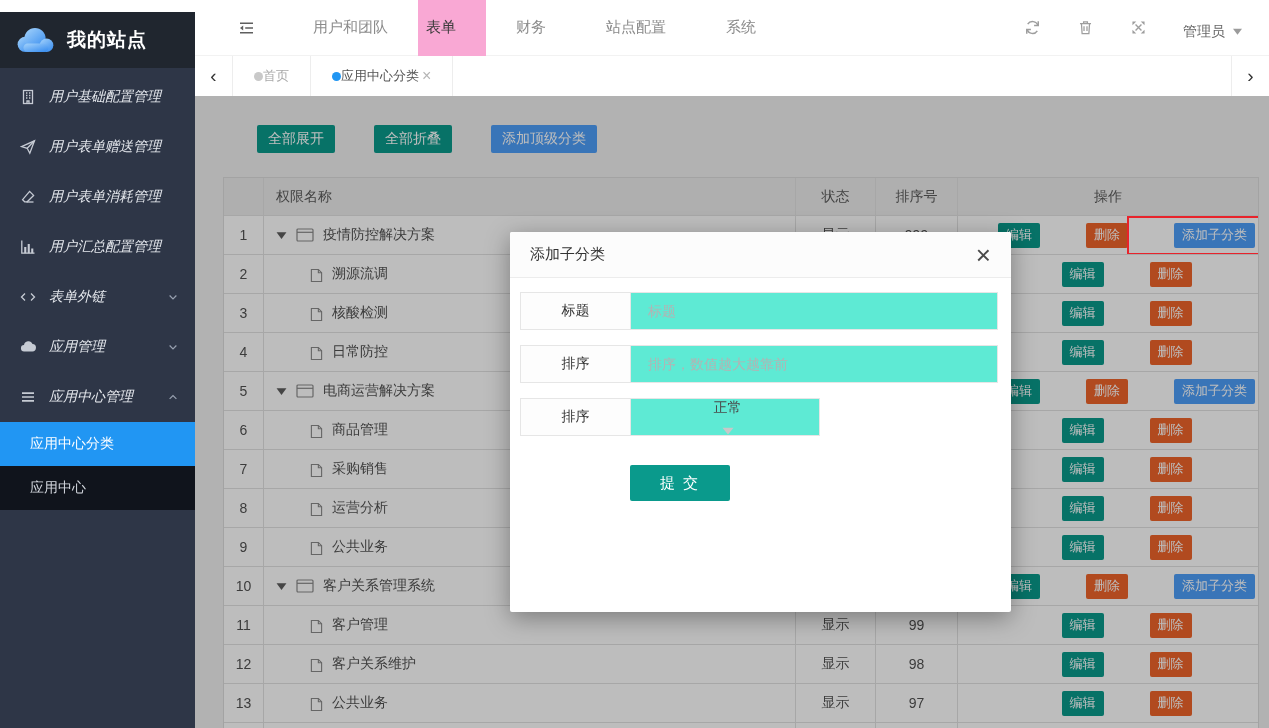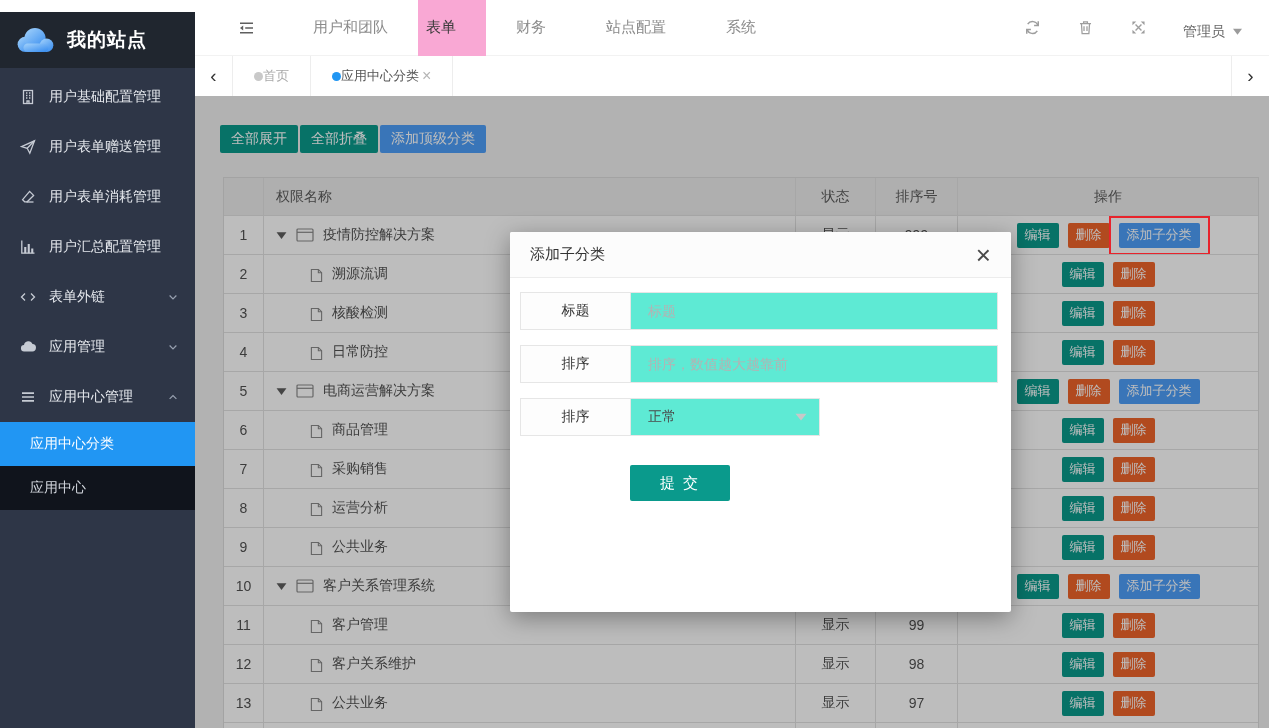--- a/index.html
+++ b/index.html
@@ -6,21 +6,21 @@
   html,body{width:1269px;height:728px;}
   body{position:relative;overflow:hidden;background:#fff;font-family:"Liberation Sans","DejaVu Sans",sans-serif;}
   .icon{display:inline-flex;align-items:center;justify-content:center;line-height:0;}
 
   
   .sidebar{position:absolute;left:0;top:12px;width:195px;height:728px;background:#2e3647;z-index:10;}
   .logo{height:56px;background:#20262f;display:flex;align-items:center;padding-left:13px;gap:10px;}
   .logo-text{color:#fff;font-size:19px;font-weight:bold;letter-spacing:1px;}
   .menu{padding-top:4px;}
   .menu-item{height:50px;display:flex;align-items:center;padding:0 16px 0 20px;color:#e6e9ee;font-size:14px;cursor:pointer;gap:13px;}
-  .menu-item .mi-label{flex:1;}
+  .menu-item .mi-label{flex:1;font-style:italic;}
   .submenu{background:#10141c;}
   .submenu-item{height:44px;display:flex;align-items:center;padding-left:30px;color:#d4d8df;font-size:14px;cursor:pointer;}
   .submenu-item.active{background:#2196f3;color:#fff;}
 
   
   .topbar{position:absolute;left:195px;top:0;width:1074px;height:56px;background:#fff;display:flex;align-items:center;border-bottom:1px solid #f2f2f2;}
   .collapse-btn{margin-left:42px;cursor:pointer;}
   .topnav{display:flex;height:56px;margin-left:28px;}
   .nav-item{padding:0 30px;display:flex;align-items:center;color:#8b8b8b;font-size:15px;cursor:pointer;}
   .nav-item.active{background:#f9a8d4;color:#3a3a3a;padding-left:8px;}
@@ -35,21 +35,21 @@
   .tab-arrow.right{position:absolute;right:0;top:0;border-left:1px solid #ededed;}
   .tab{display:flex;align-items:center;padding:0 21px;border-right:1px solid #ededed;font-size:13px;color:#a9a9a9;cursor:pointer;}
   .tab.active{color:#555;}
   .dot{width:9px;height:9px;border-radius:50%;background:#c9c9c9;}
   .tab.active .dot{background:#2196f3;}
   .tab-close{color:#b5b5b5;font-size:16px;margin-left:3px;}
 
   
   .content{position:absolute;left:195px;top:96px;width:1074px;height:632px;background:#f0f0f0;overflow:hidden;}
   .toolbar{margin:29px 0 0 25px;display:flex;gap:2px;}
-  .btn{display:inline-flex;align-items:center;justify-content:center;border:none;border-radius:2px;color:#fff;cursor:pointer;white-space:nowrap;}
+  .btn{display:inline-flex;align-items:center;justify-content:center;border:none;border-radius:2px;color:#fff;cursor:pointer;white-space:nowrap;margin-left:37px;}
   .btn-lg{height:28px;padding:0 11px;font-size:14px;}
   .btn-sm{height:25px;padding:0 8px;font-size:13px;}
   .teal{background:#0a9a8c;} .blue{background:#4d9ef8;} .red{background:#ef652b;}
 
   .table{margin:24px 10px 0 28px;background:#fff;border:1px solid #dcdcdc;border-bottom:none;}
   .tr{display:grid;grid-template-columns:40px 1fr 80px 82px 300px;height:39px;border-bottom:1px solid #e2e2e2;}
   .tr.head{height:38px;background:#ececec;}
   .td{display:flex;align-items:center;border-right:1px solid #e2e2e2;font-size:14px;color:#525252;overflow:hidden;}
   .td:last-child{border-right:none;}
   .td.c{justify-content:center;}
@@ -66,21 +66,21 @@
   .modal{position:absolute;left:510px;top:232px;width:501px;height:380px;background:#fff;z-index:100;box-shadow:0 6px 24px rgba(0,0,0,0.35);border-radius:2px;}
   .modal-head{height:46px;display:flex;align-items:center;justify-content:space-between;padding:0 20px;background:#fcfcfc;border-bottom:1px solid #ececec;border-radius:2px 2px 0 0;}
   .modal-title{font-size:15px;color:#333;}
   .modal-close{font-size:26px;color:#4a4a4a;line-height:20px;cursor:pointer;font-weight:300;}
   .modal-body{padding:14px 13px 0 10px;}
   .field{display:flex;height:38px;border:1px solid #e6e6e6;margin-bottom:15px;background:#5eead4;}
   .field.select-field{width:300px;}
   .field-label{width:110px;display:flex;align-items:center;justify-content:center;font-size:14px;color:#333;border-right:1px solid #e6e6e6;background:#fdfdfd;flex:none;}
   .field-input{flex:1;border:none;outline:none;padding:0 17px;font-size:14px;color:#333;background:transparent;}
   .field-input::placeholder{color:#b3b3b3;}
-  .select-box{width:190px;display:flex;align-items:center;justify-content:space-between;padding:0 12px 0 17px;font-size:14px;color:#4a4a4a;cursor:pointer;}
+  .select-box{width:190px;display:flex;align-items:center;justify-content:space-between;padding:0 12px 0 17px;font-size:14px;color:#4a4a4a;cursor:pointer;flex-direction:column;}
   .submit-btn{margin:14px 0 0 110px;width:100px;height:36px;font-size:15px;letter-spacing:2px;}
 </style>
 </head>
 <body>
 
 <aside class="sidebar">
   <div class="logo">
     <span class="icon">
       <svg width="44" height="29" viewBox="0 0 44 30">
         <defs>

